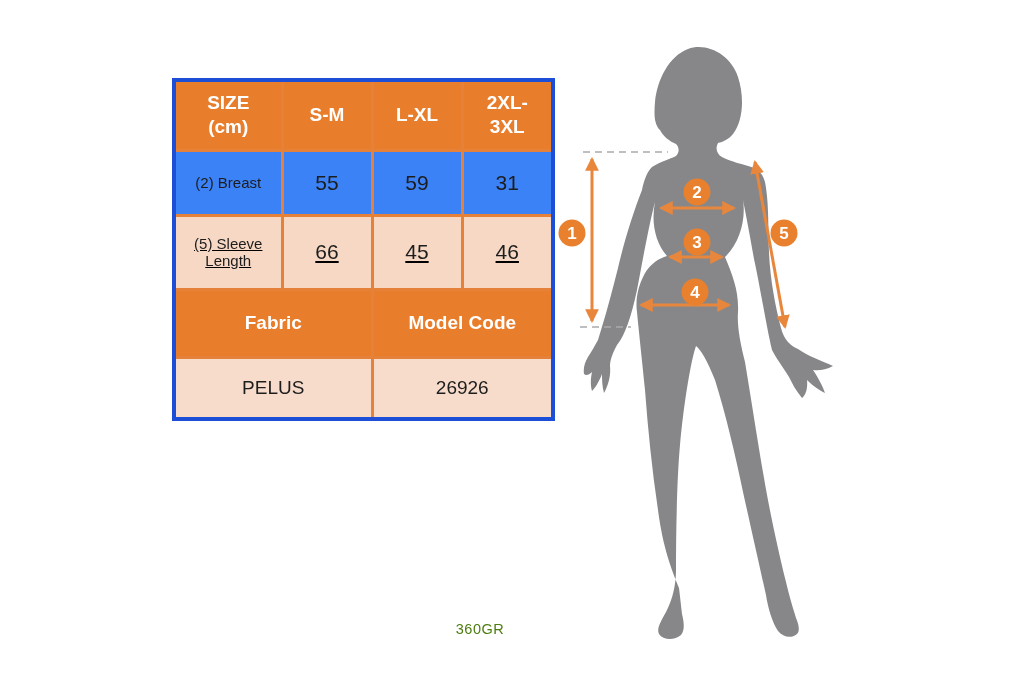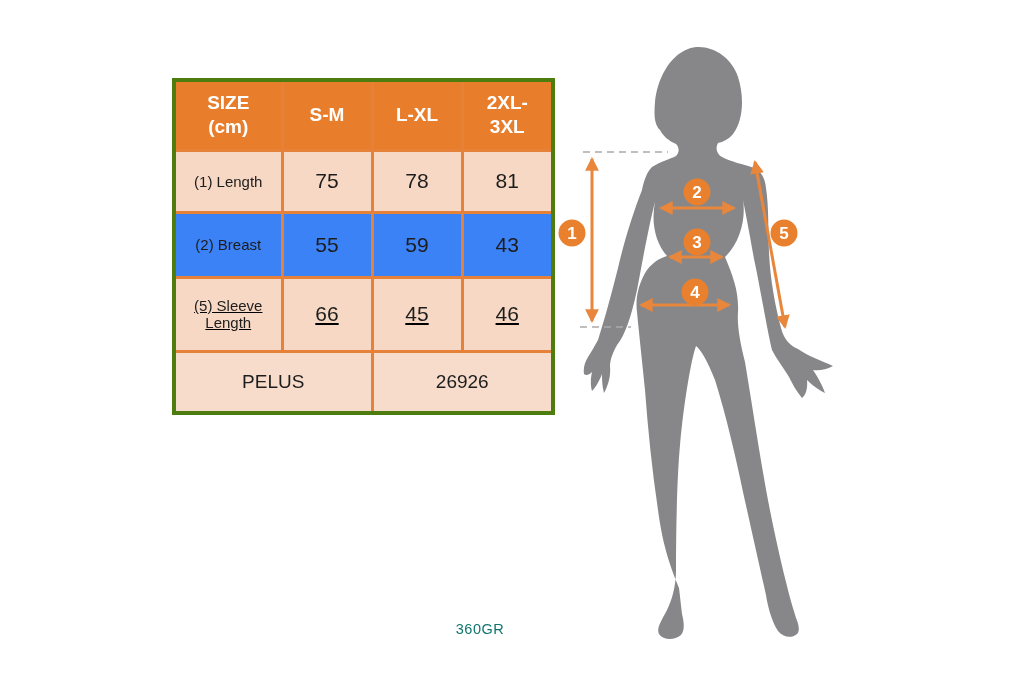--- a/index.html
+++ b/index.html
@@ -6,21 +6,21 @@
   html,body { width:1024px; height:688px; background:#ffffff; }
   .canvas {
     position:relative; width:1024px; height:688px; background:#ffffff;
     font-family:"Liberation Sans", sans-serif; overflow:hidden;
   }
 
   
   table.size-table {
     position:absolute; left:172px; top:78px; width:379px;
     border-collapse:collapse; table-layout:fixed;
-    border:4px solid #4d7c0f;
+    border:4px solid #1d4ed8;
   }
   table.size-table th, table.size-table td {
     border:3px solid #e6813a;
     text-align:center; vertical-align:middle;
     color:#1d1d1d; padding:2px;
   }
   .hdr {
     background:#e87e2c; color:#ffffff !important;
     font-weight:bold; font-size:19px; line-height:1.3;
     white-space:pre-line;
@@ -35,21 +35,21 @@
   tr.r-1 { height:62px; }
   tr.r-2 { height:65px; }
   tr.r-3 { height:66px; }
   tr.r-4 { height:66px; }
   tr.r-5 { height:74px;text-decoration:underline; }
   tr.r-fabhead { height:68px; }
   tr.r-fabval  { height:62px; }
 
   .weight-note {
     position:absolute; left:425px; top:621px; width:110px;
-    text-align:center; font-size:14.5px; color:#0f766e;
+    text-align:center; font-size:14.5px; color:#4d7c0f;
     letter-spacing:0.5px;
   }
 
   
   .figure-wrap { position:absolute; left:555px; top:30px; width:305px; height:630px; }
   .badge-num {
     font-family:"Liberation Sans", sans-serif;
     font-size:17px; font-weight:bold; fill:#ffffff;
   }
 </style>
@@ -68,43 +68,41 @@
     <tbody>
       <tr class="r-head">
         <th class="hdr">SIZE
 (cm)</th>
         <th class="hdr">S-M</th>
         <th class="hdr">L-XL</th>
         <th class="hdr">2XL-
 3XL</th>
       </tr>
 
-      <tr class="r-1 row-dark">
-        <td class="lbl">(1) Length</td>
-        <td class="val">75</td>
-        <td class="val">78</td>
-        <td class="val">81</td>
-      </tr>
 
       <tr class="r-2 row-light">
         <td class="lbl">(2) Breast</td>
         <td class="val">55</td>
         <td class="val">59</td>
-        <td class="val">43</td>
+        <td class="val">31</td>
       </tr>
 
 
 
       <tr class="r-5 row-dark">
         <td class="lbl">(5) Sleeve Length</td>
         <td class="val">66</td>
         <td class="val">45</td>
         <td class="val">46</td>
       </tr>
 
+      <tr class="r-fabhead">
+        <td class="hdr" colspan="2">Fabric</td>
+        <td class="hdr" colspan="2">Model Code</td>
+      </tr>
       <tr class="r-fabval row-foot">
         <td class="footval" colspan="2">PELUS</td>
         <td class="footval" colspan="2">26926</td>
       </tr>
     </tbody>
   </table>
 
   <div class="weight-note">360GR</div>
 
   <div class="figure-wrap">

